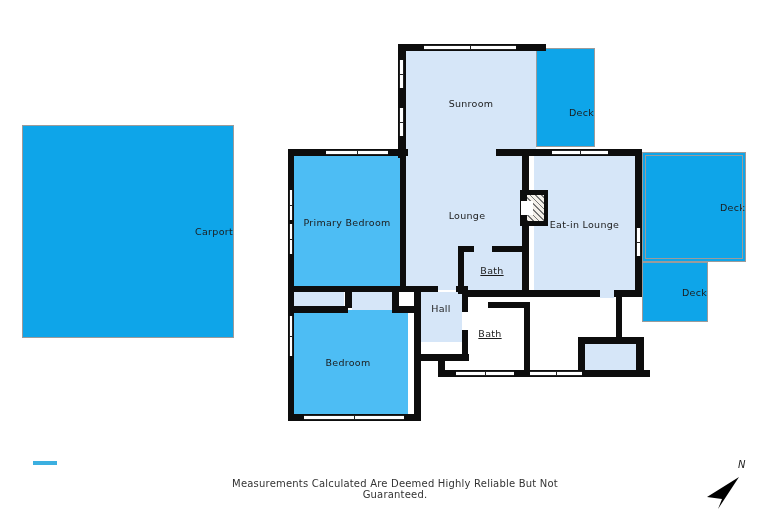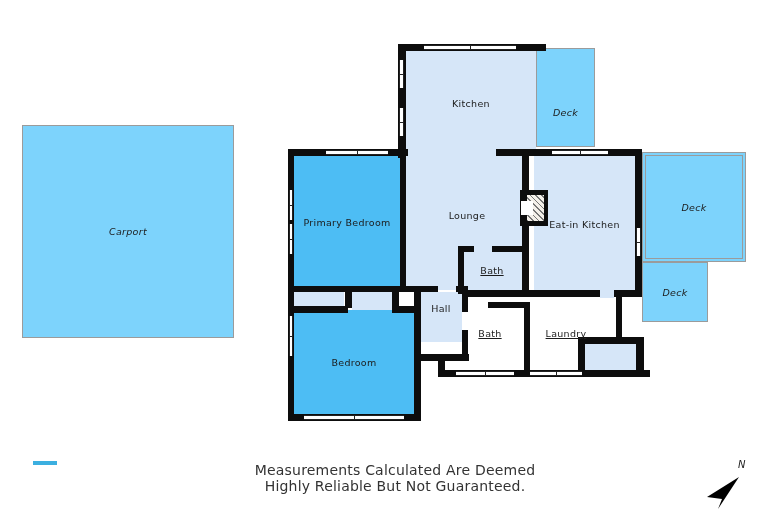--- a/index.html
+++ b/index.html
@@ -6,23 +6,23 @@
   body{width:768px;height:512px;position:relative;background:#ffffff;overflow:hidden;
        font-family:"DejaVu Sans","Liberation Sans",sans-serif;}
   #plan{position:absolute;left:0;top:0;width:768px;height:512px;}
 
   .room{position:absolute;display:flex;align-items:center;justify-content:center;
         font-size:9.5px;color:#1c1c1c;letter-spacing:.3px;z-index:2;text-align:center;}
   .light{background:#D6E6F8;}
   .bright{background:#4DBDF4;}
   .labelonly{background:transparent;z-index:7;text-decoration:underline;}
 
-  .outdoor{position:absolute;background:#7dd3fc;border:1px solid #9b9b9b;
-           display:flex;align-items:center;justify-content:center;
-           font-size:9.5px;color:#1c1c1c;letter-spacing:.3px;z-index:1;box-sizing:border-box;font-style:italic;}
+  .outdoor{position:absolute;background:#0ea5e9;border:1px solid #9b9b9b;
+           display:flex;align-items:center;justify-content:flex-end;
+           font-size:9.5px;color:#1c1c1c;letter-spacing:.3px;z-index:1;box-sizing:border-box;}
   .outdoor.ontop{z-index:3;}
   .dbl::before{content:'';position:absolute;inset:2px;border:1px solid #9b9b9b;pointer-events:none;}
 
   .wall{position:absolute;background:#0d0d0d;z-index:5;}
 
   .win-h{position:absolute;background:#fff;border-top:1px solid #222;border-bottom:1px solid #222;
          z-index:6;box-sizing:border-box;}
   .win-h::after{content:'';position:absolute;left:50%;top:0;bottom:0;width:1px;background:#222;}
   .win-v{position:absolute;background:#fff;border-left:1px solid #222;border-right:1px solid #222;
          z-index:6;box-sizing:border-box;}
@@ -30,22 +30,22 @@
 
   .fp-base{position:absolute;left:520px;top:190px;width:28px;height:36px;background:#0d0d0d;z-index:6;}
   .fp-hatch{position:absolute;left:527px;top:195px;width:17px;height:26px;z-index:7;
             background:repeating-linear-gradient(45deg,#777 0 1px,#f4f0ea 1px 4px);}
   .fp-open{position:absolute;left:521px;top:201px;width:12px;height:14px;background:#fff;z-index:8;}
 
   #logo{position:absolute;left:32px;top:458px;z-index:9;}
   #logo .word{font-size:29px;font-weight:700;color:#16265C;letter-spacing:-0.5px;line-height:1;}
   #logo .bar{width:24px;height:4px;background:#3BAFE0;margin-top:3px;margin-left:1px;}
 
-  #disclaimer{position:absolute;left:230px;top:462px;width:330px;text-align:center;
-              font-size:14px;color:#333;z-index:9;letter-spacing:.2px;}
+  #disclaimer{position:absolute;left:230px;top:478px;width:330px;text-align:center;
+              font-size:10px;color:#333;z-index:9;letter-spacing:.2px;}
 
   #compass{position:absolute;left:705px;top:455px;width:50px;height:55px;z-index:9;}
   #compass .n{position:absolute;left:33px;top:4px;font-size:10px;font-style:italic;color:#222;}
 </style>
 </head>
 <body>
 
 <div id="plan">
 
   <div class="outdoor" style="left:22px;top:125px;width:212px;height:213px;">
@@ -59,57 +59,54 @@
   <div class="outdoor dbl" style="left:642px;top:152px;width:104px;height:110px;">
     <span>Deck</span>
   </div>
 
 
   <div class="outdoor" style="left:642px;top:262px;width:66px;height:60px;">
     <span>Deck</span>
   </div>
 
   <div class="room light" style="left:406px;top:51px;width:130px;height:104px;">
-    <span>Kitchen</span>
+    <span>Sunroom</span>
   </div>
 
   <div class="room light" style="left:406px;top:155px;width:122px;height:135px;align-items:flex-start;">
     <span style="margin-top:55px;">Lounge</span>
   </div>
 
   <div class="room bright" style="left:294px;top:156px;width:106px;height:132px;">
     <span>Primary Bedroom</span>
   </div>
 
   <div class="room light" style="left:534px;top:155px;width:101px;height:135px;align-items:flex-start;">
-    <span style="margin-top:64px;">Eat-in Kitchen</span>
+    <span style="margin-top:64px;">Eat-in Lounge</span>
   </div>
 
   <div class="room light" style="left:294px;top:292px;width:50px;height:14px;"></div>
   <div class="room light" style="left:352px;top:292px;width:40px;height:22px;"></div>
 
-  <div class="room bright" style="left:294px;top:310px;width:120px;height:105px;">
+  <div class="room bright" style="left:288px;top:310px;width:120px;height:105px;">
     <span>Bedroom</span>
   </div>
 
   <div class="room light" style="left:420px;top:292px;width:42px;height:50px;align-items:flex-start;">
     <span style="margin-top:11px;">Hall</span>
   </div>
 
   <div class="room light" style="left:585px;top:344px;width:51px;height:27px;"></div>
   <div class="room light" style="left:600px;top:290px;width:14px;height:8px;z-index:6;"></div>
 
   <div class="room labelonly" style="left:462px;top:250px;width:60px;height:40px;">
     <span>Bath</span>
   </div>
   <div class="room labelonly" style="left:455px;top:296px;width:70px;height:74px;">
     <span>Bath</span>
-  </div>
-  <div class="room labelonly" style="left:528px;top:296px;width:76px;height:74px;">
-    <span>Laundry</span>
   </div>
 
   <div class="wall" style="left:398px;top:44px;width:148px;height:7px;"></div>
   <div class="wall" style="left:398px;top:44px;width:8px;height:114px;"></div>
   <div class="wall" style="left:288px;top:149px;width:120px;height:7px;"></div>
   <div class="wall" style="left:288px;top:149px;width:6px;height:143px;"></div>
   <div class="wall" style="left:400px;top:149px;width:6px;height:143px;"></div>
   <div class="wall" style="left:496px;top:149px;width:146px;height:7px;"></div>
   <div class="wall" style="left:522px;top:149px;width:7px;height:147px;"></div>
   <div class="wall" style="left:635px;top:149px;width:7px;height:147px;"></div>

